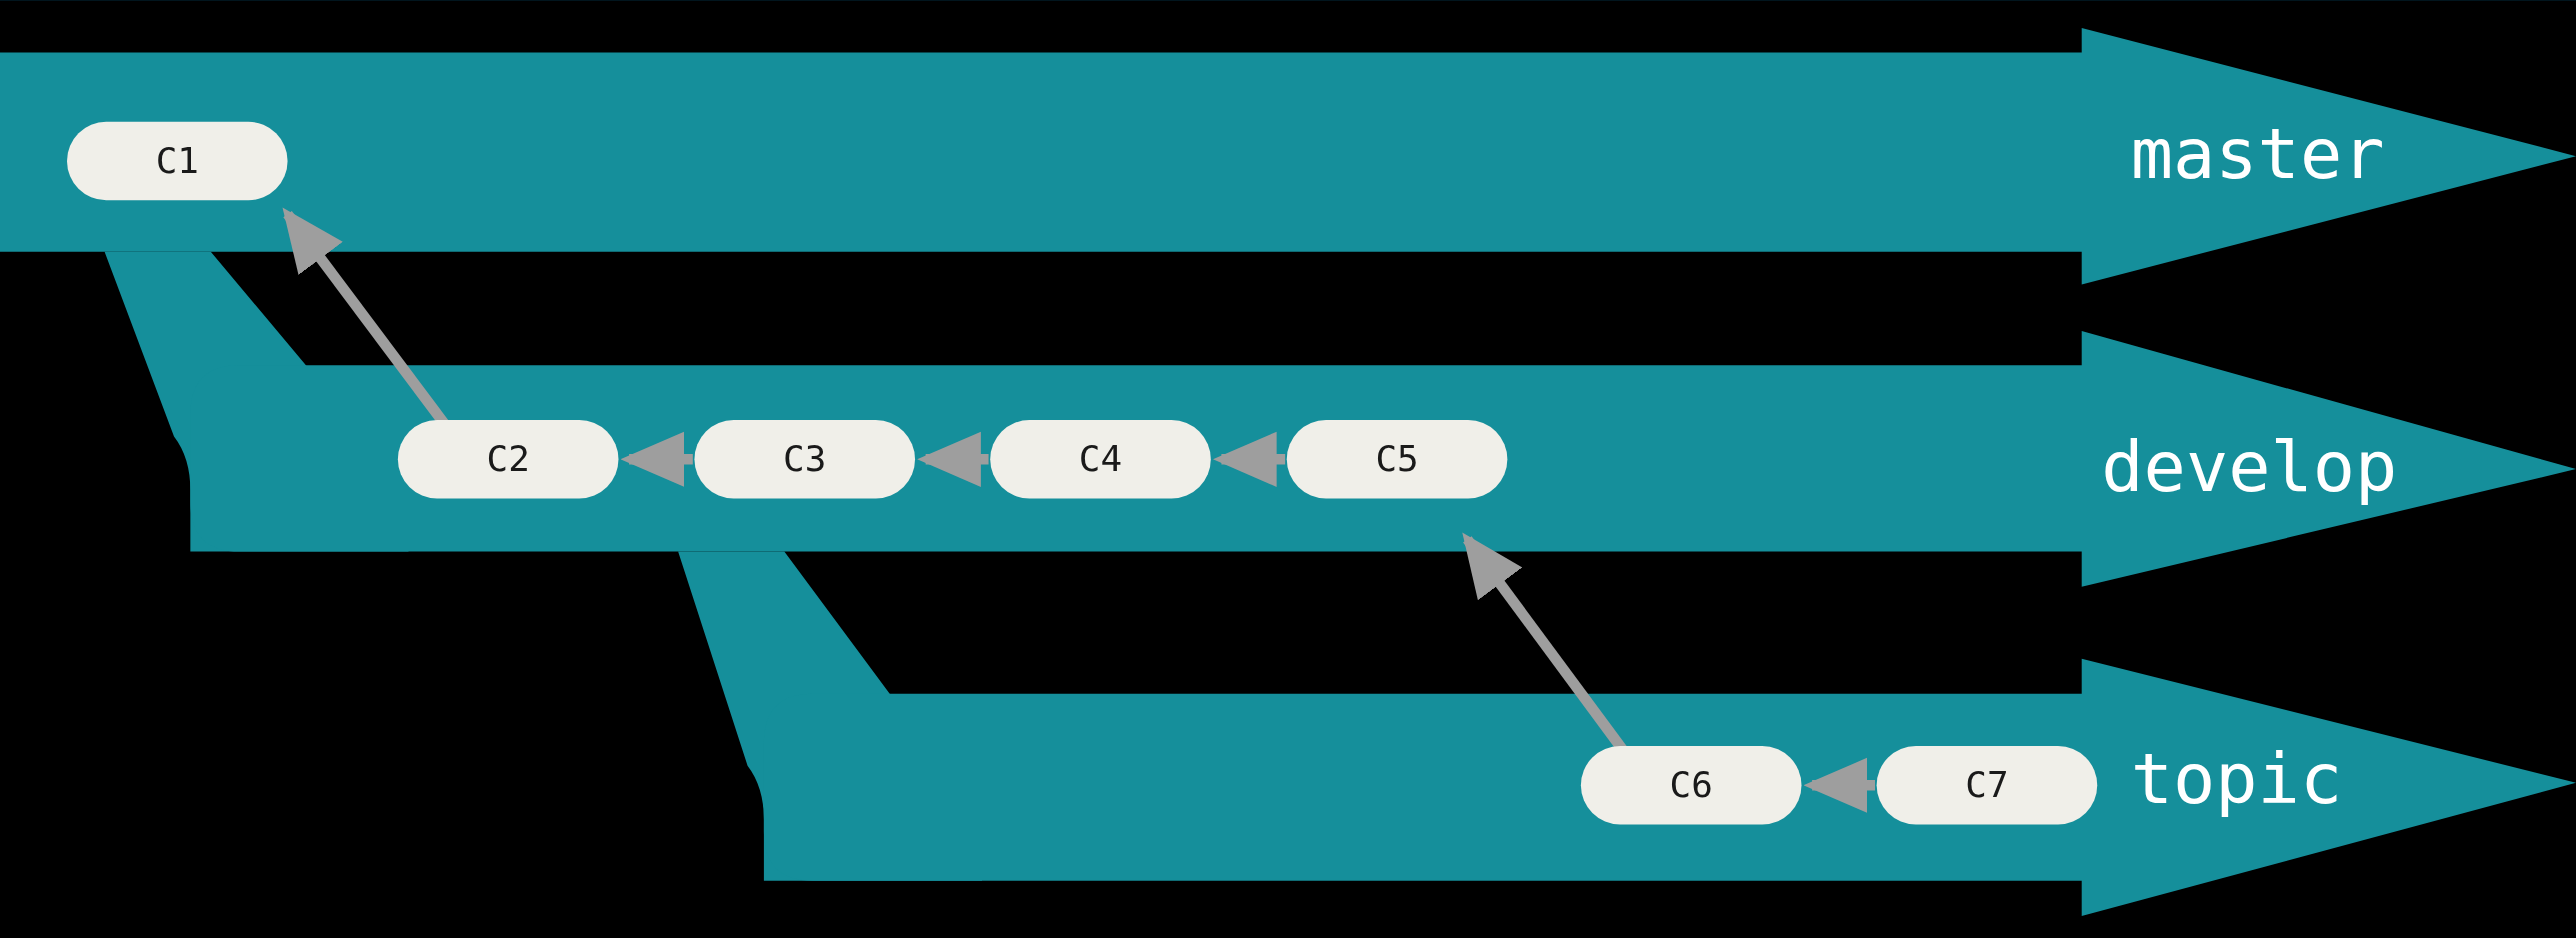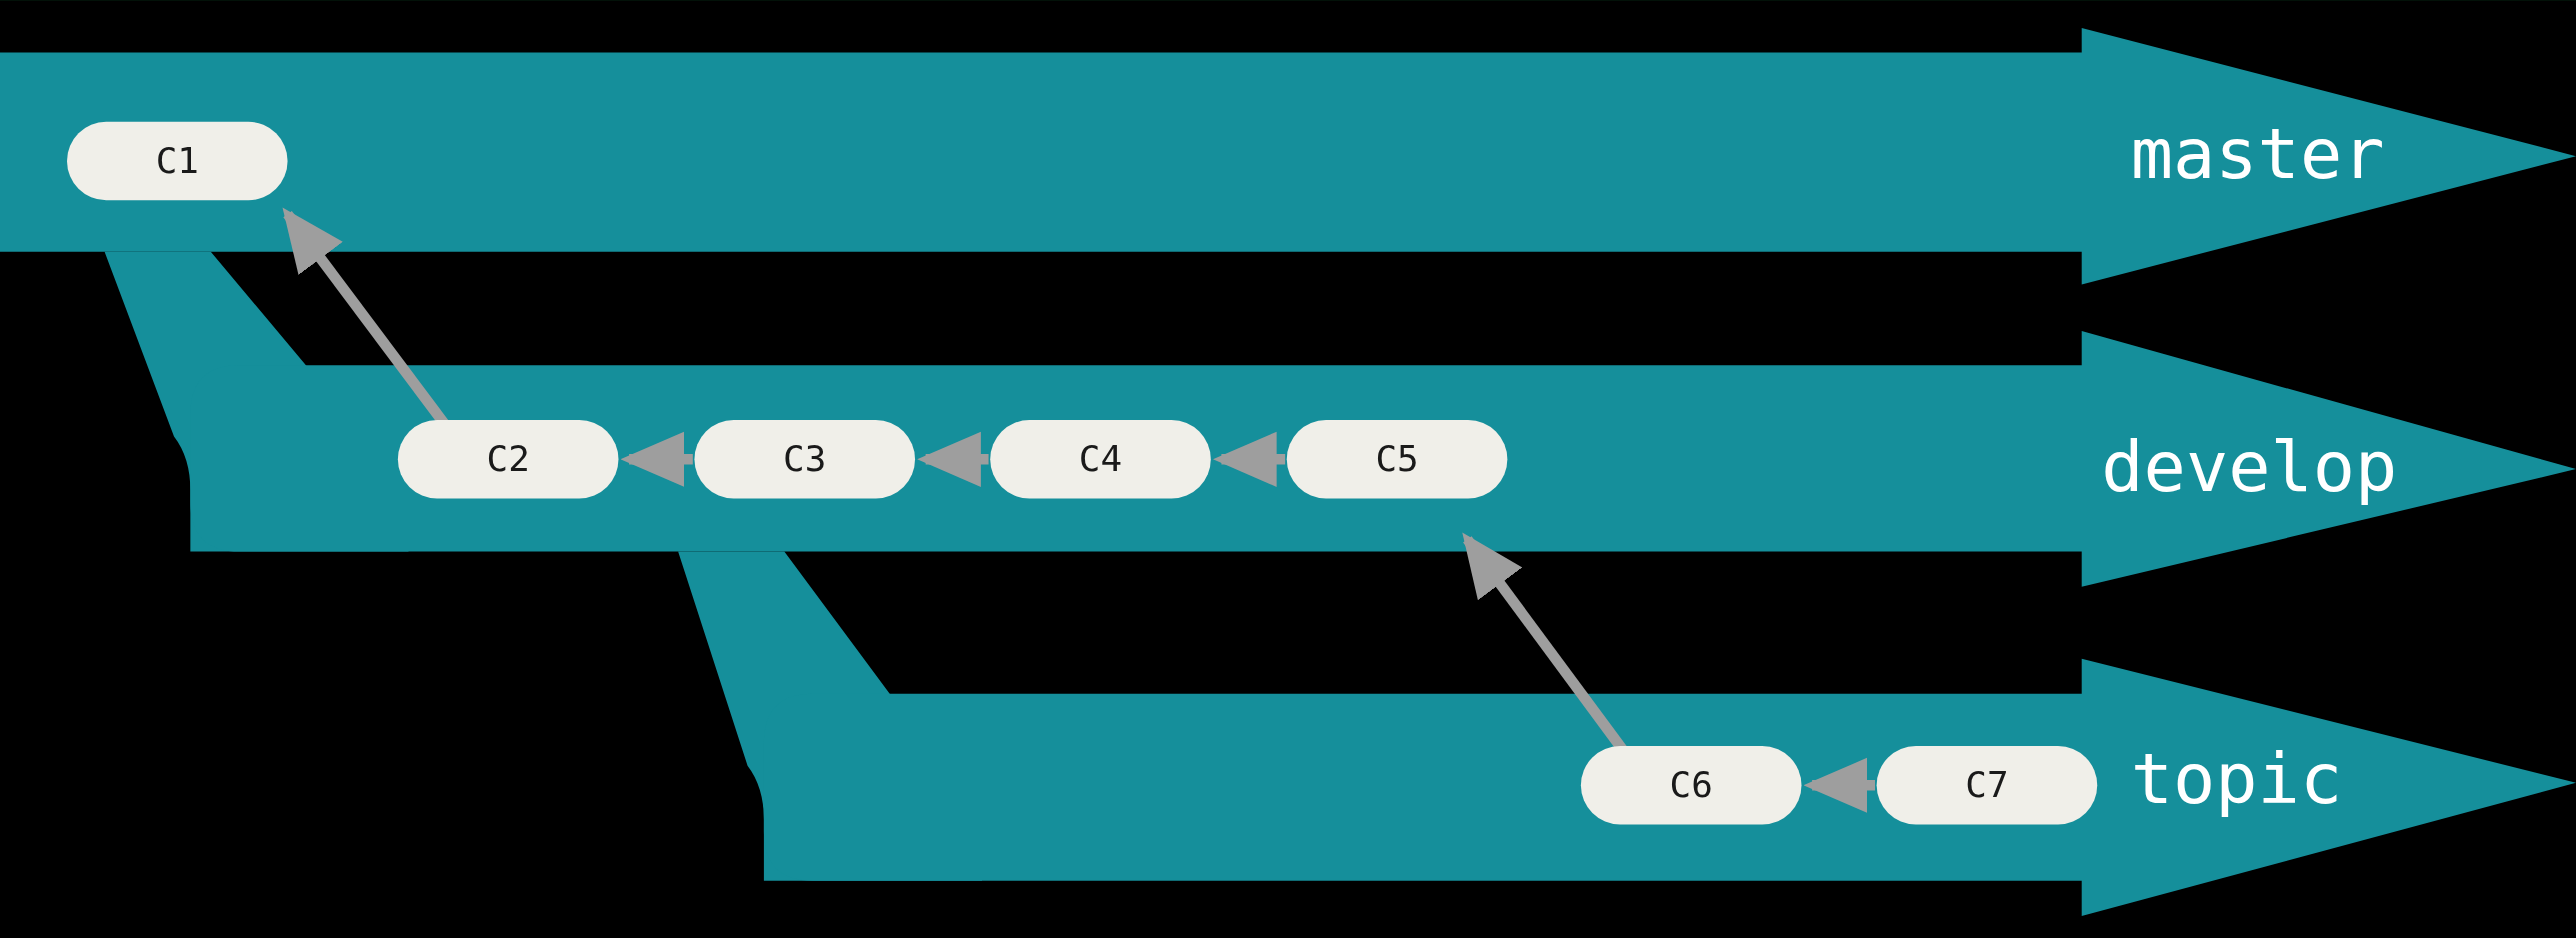--- a/index.html
+++ b/index.html
@@ -4,21 +4,21 @@
 <style>
   html, body {
     margin: 0;
     padding: 0;
     background: #000000;
   }
   #stage {
     position: relative;
     width: 2576px;
     height: 939px;
-    background: #15803d;
+    background: #0ea5e9;
     overflow: hidden;
     font-family: "DejaVu Sans Mono", "Liberation Mono", monospace;
   }
   #diagram {
     position: absolute;
     left: 0;
     top: 0;
     width: 2576px;
     height: 939px;
   }

